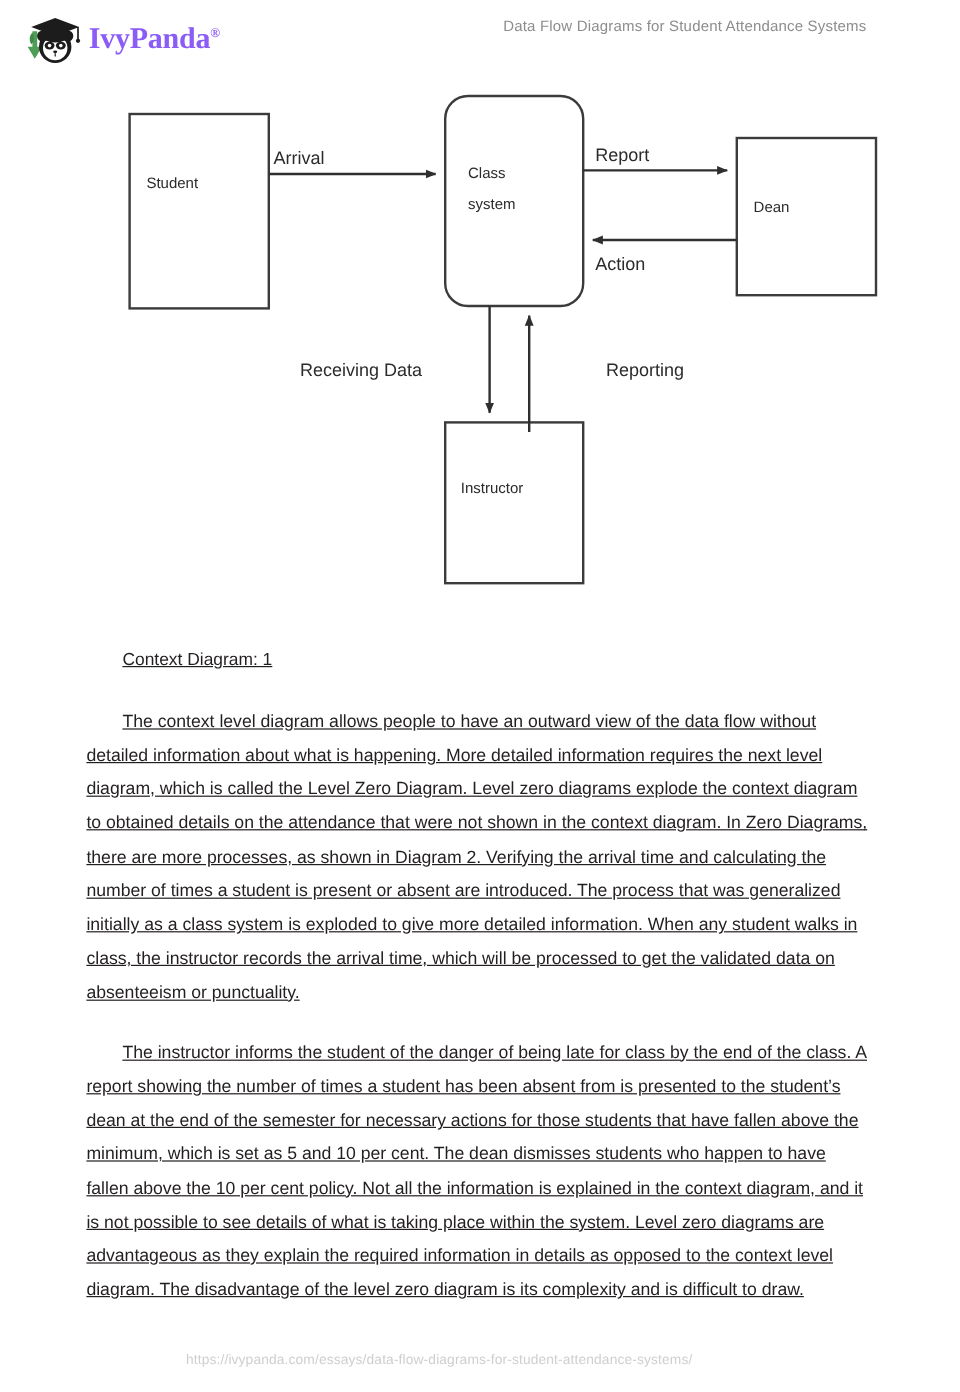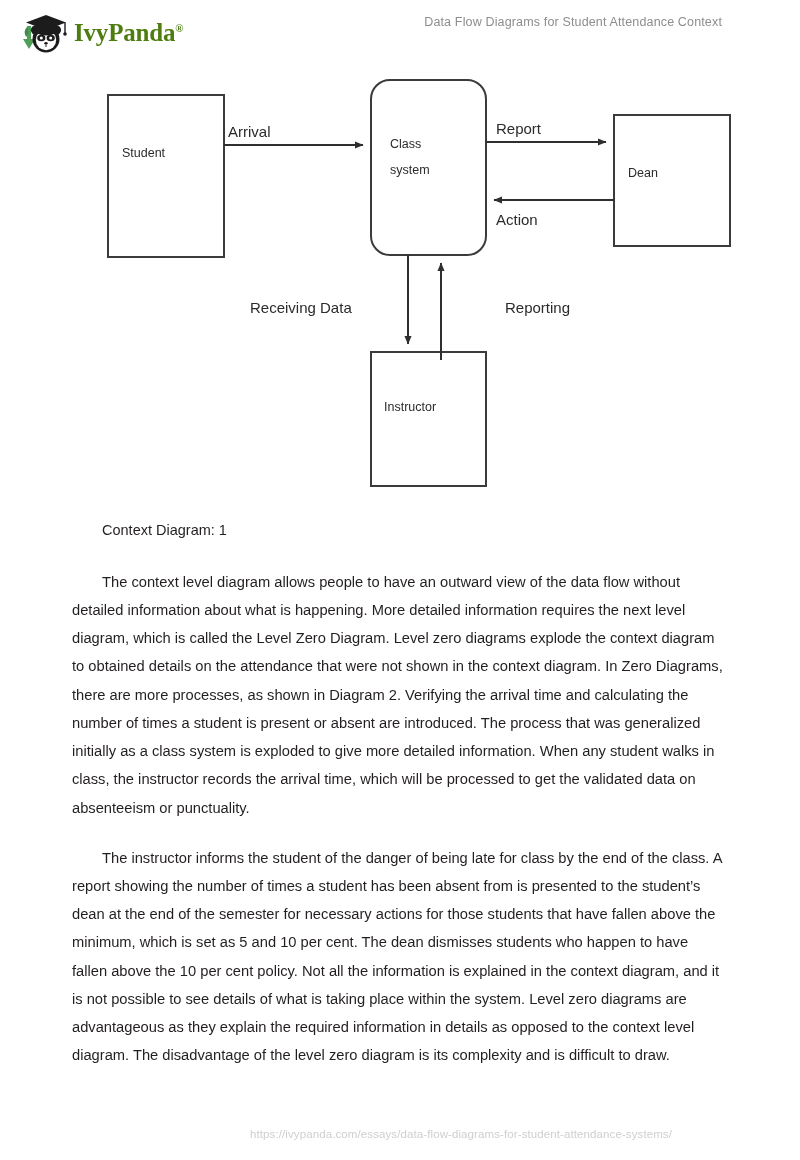--- a/index.html
+++ b/index.html
@@ -35,21 +35,21 @@
   }
   .brand-logo {
     width: 52px;
     height: 48px;
     display: block;
   }
   .brand-name {
     font-family: "Liberation Serif", serif;
     font-size: 25px;
     font-weight: 700;
-    color: #4d7c0f;
+    color: #8b5cf6;
     letter-spacing: -0.2px;
     margin-left: 4px;
     position: relative;
     white-space: nowrap;
   }
   .brand-reg {
     font-size: 11px;
     vertical-align: super;
     font-weight: 700;
   }
@@ -85,22 +85,23 @@
   .flow-label {
     font-family: "Liberation Sans", sans-serif;
     font-size: 15px;
     fill: #2b2b2b;
   }
 
   
   .content {
     position: absolute;
     left: 72px;
-    top: 520px;
+    top: 540px;
     width: 654px;
+    text-decoration: underline;
   }
   .caption {
     font-size: 14.5px;
     color: #231f20;
     margin: 0 0 26px 30px;
     line-height: 1.5;
   }
   .body-par {
     font-size: 14.7px;
     line-height: 1.92;
@@ -109,21 +110,21 @@
     text-indent: 30px;
     text-align: left;
   }
 
   
   .page-footer {
     position: absolute;
     left: 0;
     bottom: 18px;
     width: 672px;
-    text-align: right;
+    text-align: center;
   }
   .footer-url {
     font-size: 11.5px;
     color: #cfcfcf;
     padding-left: 60px;
     letter-spacing: 0.1px;
   }
 </style>
 </head>
 <body>
@@ -152,21 +153,21 @@
       <path d="M28 35.4 L28 38" stroke="#1c1c1c" stroke-width="1" fill="none"></path>
 
       <path d="M28 6 L48 13.5 L28 21 L8 13.5 Z" fill="#1c1c1c"></path>
       <path d="M18 16 L18 24 q10 5 20 0 L38 16 L28 20 Z" fill="#1c1c1c"></path>
       <path d="M47 13.5 L47 24" stroke="#1c1c1c" stroke-width="1.4" fill="none"></path>
       <circle cx="47" cy="25" r="1.8" fill="#1c1c1c"></circle>
     </svg>
     <span class="brand-name"><span>IvyPanda</span><span class="brand-reg">®</span></span>
   </div>
 
-  <div class="doc-title">Data Flow Diagrams for Student Attendance Context</div>
+  <div class="doc-title">Data Flow Diagrams for Student Attendance Systems</div>
 </div>
 
 <div class="diagram-wrap">
   <svg class="diagram-svg" width="800" height="440" viewBox="0 0 800 440">
     <defs>
       <marker id="arrowhead" markerWidth="9" markerHeight="8" refX="8.4" refY="4" orient="auto" markerUnits="userSpaceOnUse">
         <path d="M0,0.3 L9,4 L0,7.7 Z" fill="#2f2f2f"></path>
       </marker>
     </defs>
 

